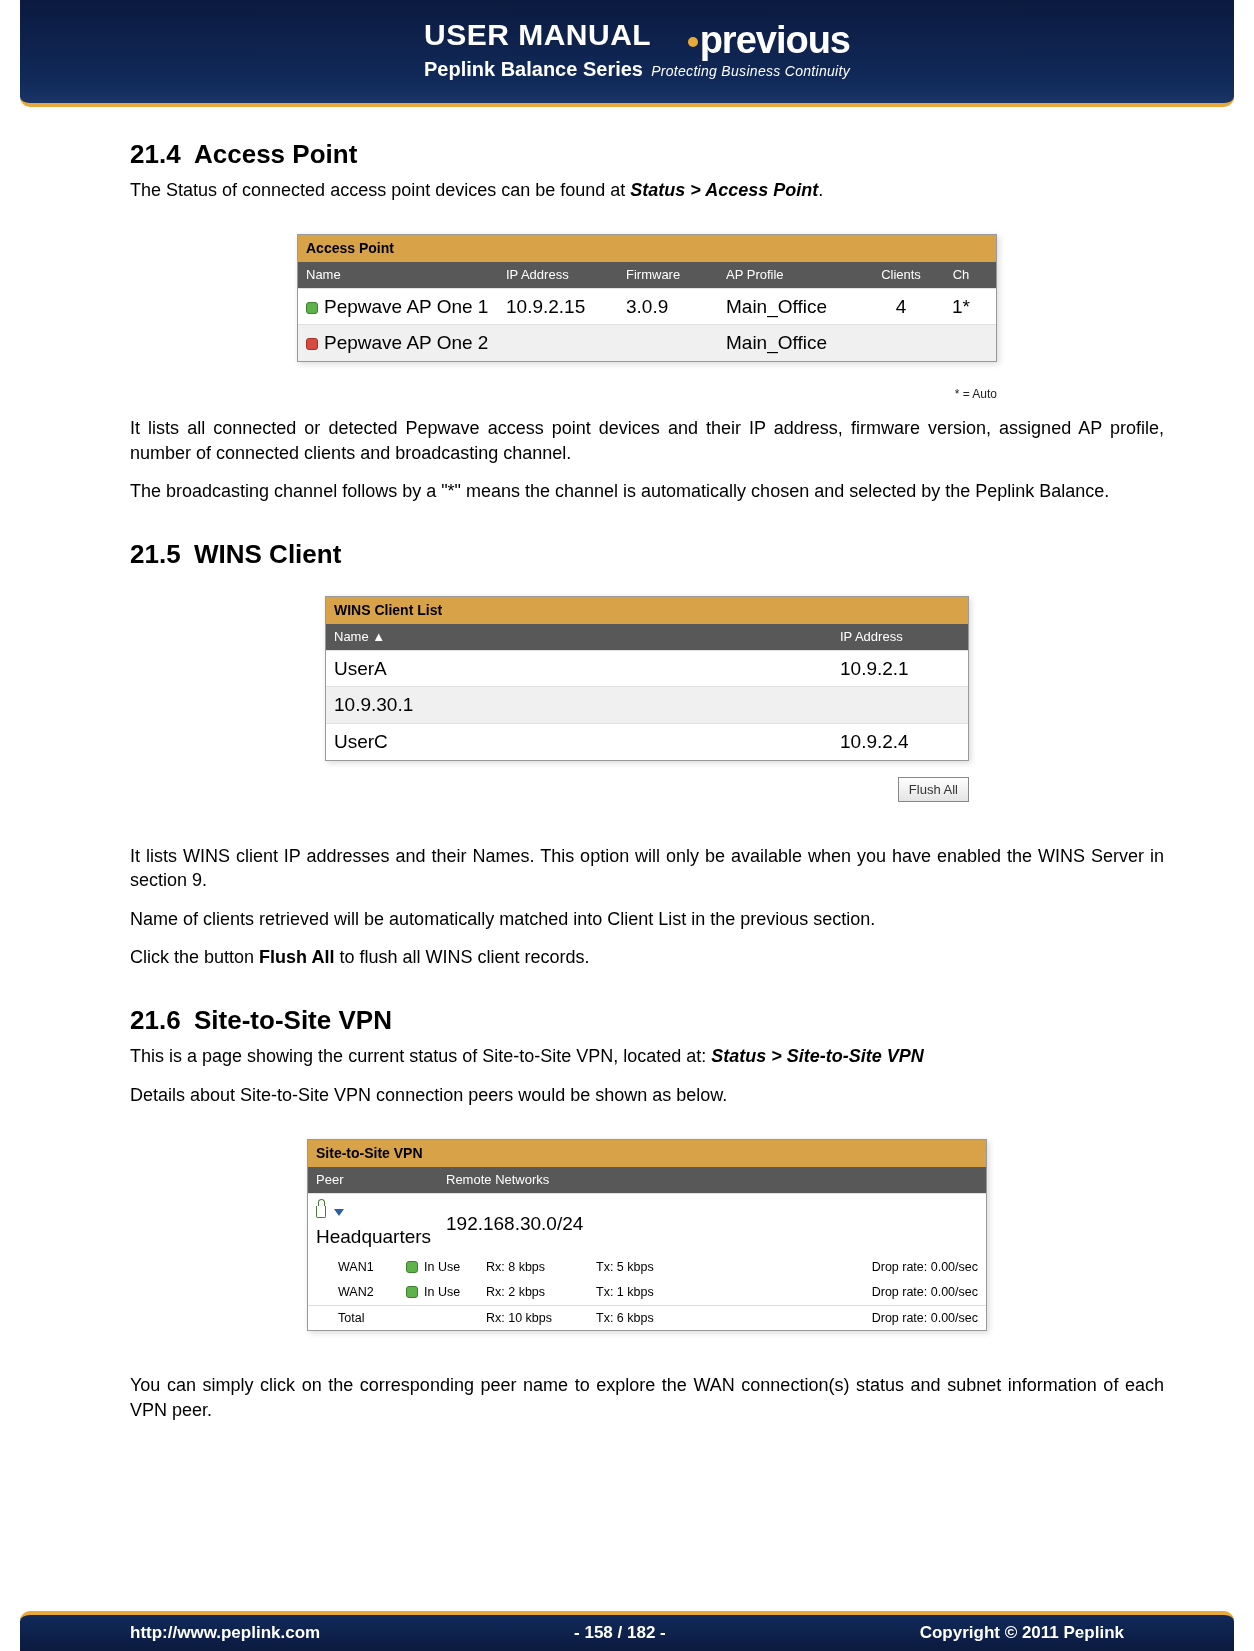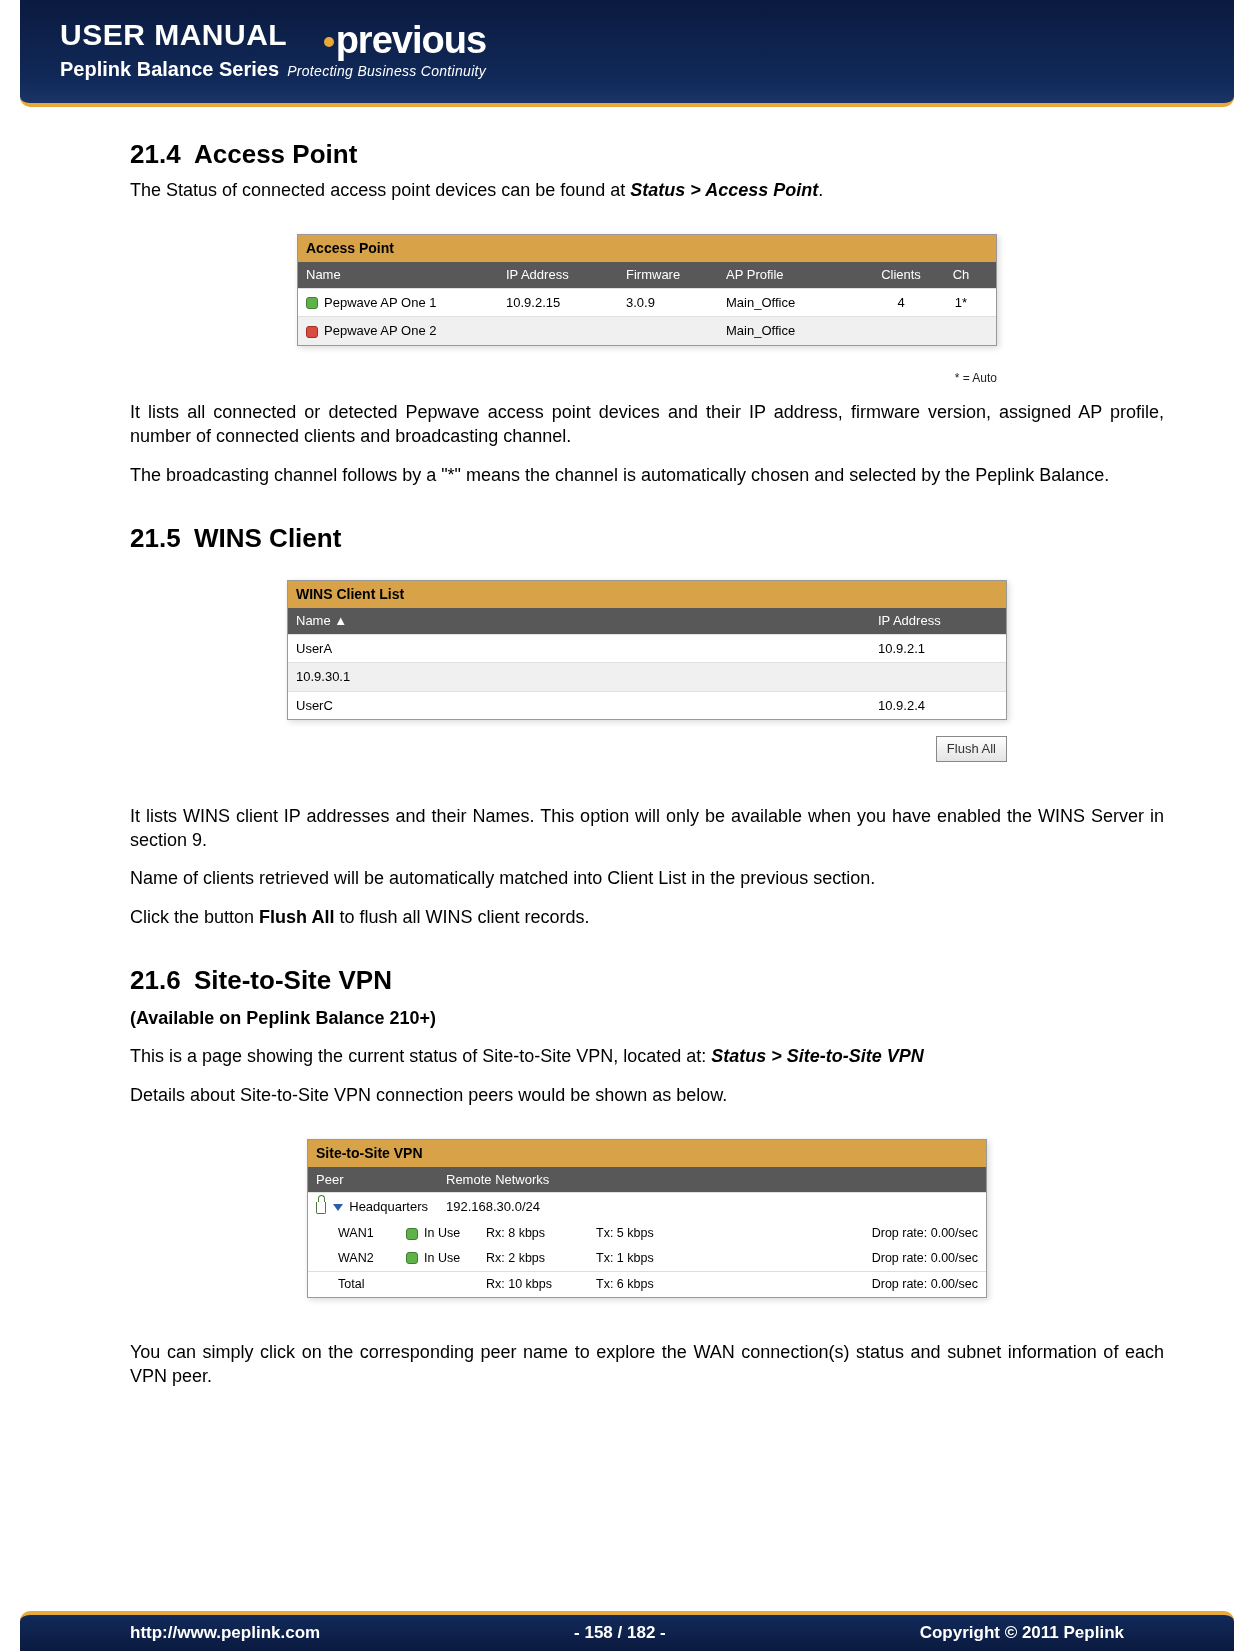--- a/index.html
+++ b/index.html
@@ -18,21 +18,21 @@
       padding-bottom: 20px;
     }
     
     .header-wrap {
       background: linear-gradient(to bottom, #0b1a3f 0%, #112a5a 80%, #1a3568 100%);
       padding: 18px 20px 22px 40px;
       margin: 0 20px;
       border-radius: 0 0 10px 10px;
       position: relative;
       display: flex;
-      justify-content: flex-start;
+      justify-content: center;
       align-items: center;
       border-bottom: 4px solid #e8a93a;
     }
     .header-left { color: #fff; }
     .header-title {
       font-size: 30px;
       font-weight: bold;
       letter-spacing: 0.5px;
     }
     .header-sub {
@@ -88,21 +88,21 @@
     .b { font-weight: bold; }
     
     .figure {
       margin: 18px auto 22px auto;
       border: 1px solid #999;
       background: #fff;
       font-size: 14px;
       box-shadow: 2px 2px 6px rgba(0,0,0,0.15);
     }
     .fig-ap { width: 700px; }
-    .fig-wins { width: 720px; }
+    .fig-wins { width: 644px; }
     .fig-vpn { width: 680px; }
     .panel-title {
       background: #d8a348;
       color: #000;
       font-weight: bold;
       padding: 4px 8px;
       font-size: 14px;
       text-align: left;
     }
     .thead {
@@ -110,21 +110,21 @@
       color: #fff;
       display: flex;
       padding: 4px 8px;
       font-size: 13px;
     }
     .trow {
       display: flex;
       padding: 5px 8px;
       border-top: 1px solid #e0e0e0;
       align-items: center;
-      font-size: 13px;
+      font-size: 19px;
     }
     .trow.alt { background: #f0f0f0; }
     .dot-g, .dot-r {
       display:inline-block;
       width:12px; height:12px;
       border-radius:3px;
       margin-right:6px;
       vertical-align:middle;
     }
     .dot-g { background:#5fb24a; border:1px solid #3d7f2f;}
@@ -279,21 +279,20 @@
 
     <p class="para" style="margin-top:20px;">It lists WINS client IP addresses and their Names. This option will only be available when you have enabled the WINS Server in section 9.</p>
     <p class="para">Name of clients retrieved will be automatically matched into Client List in the previous section.</p>
     <p class="para">
       <span>Click the button </span><span class="b">Flush All</span><span> to flush all WINS client records.</span>
     </p>
 
     <div class="sec-heading" style="margin-top:34px;">
       <span class="sec-num">21.6</span><span>Site-to-Site VPN</span>
     </div>
-    <p class="para b" style="margin-top:8px;">(Available on Peplink Balance 210+)</p>
     <p class="para">
       <span>This is a page showing the current status of Site-to-Site VPN, located at: </span><span class="bi">Status &gt; Site-to-Site VPN</span>
     </p>
     <p class="para">Details about Site-to-Site VPN connection peers would be shown as below.</p>
 
     <div class="fig-wrap">
       <div class="figure fig-vpn">
         <div class="panel-title">Site-to-Site VPN</div>
         <div class="thead">
           <div class="v-peer">Peer</div>

